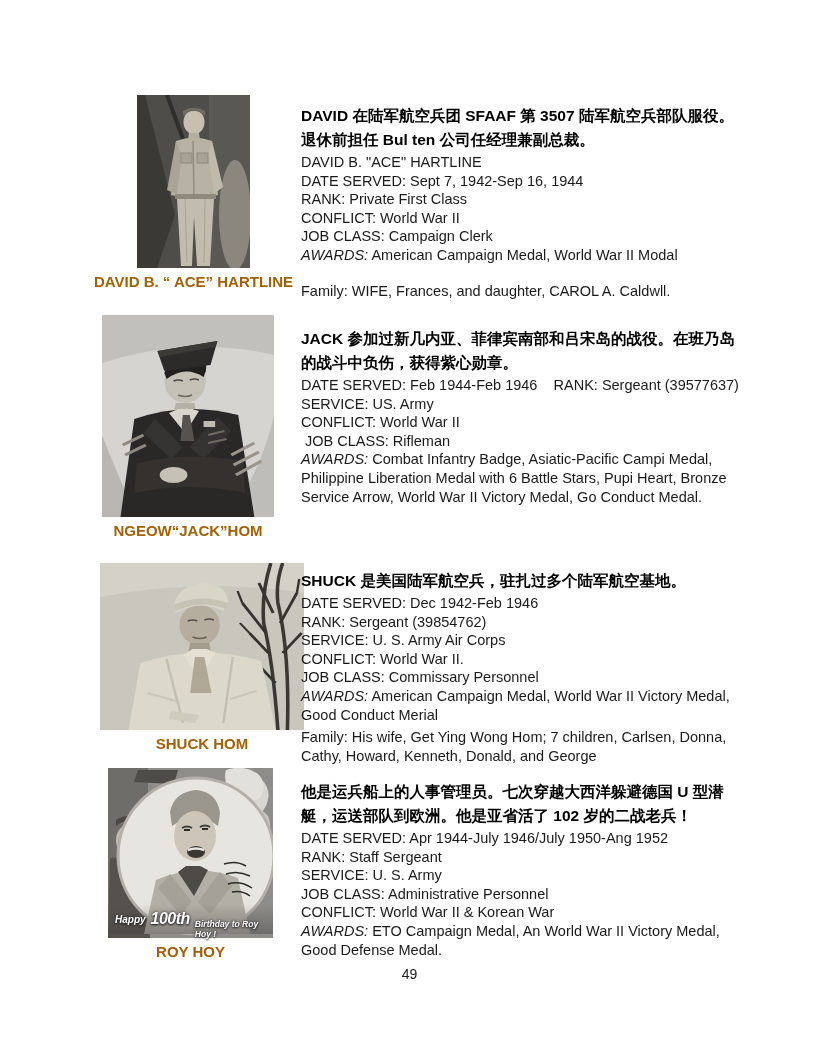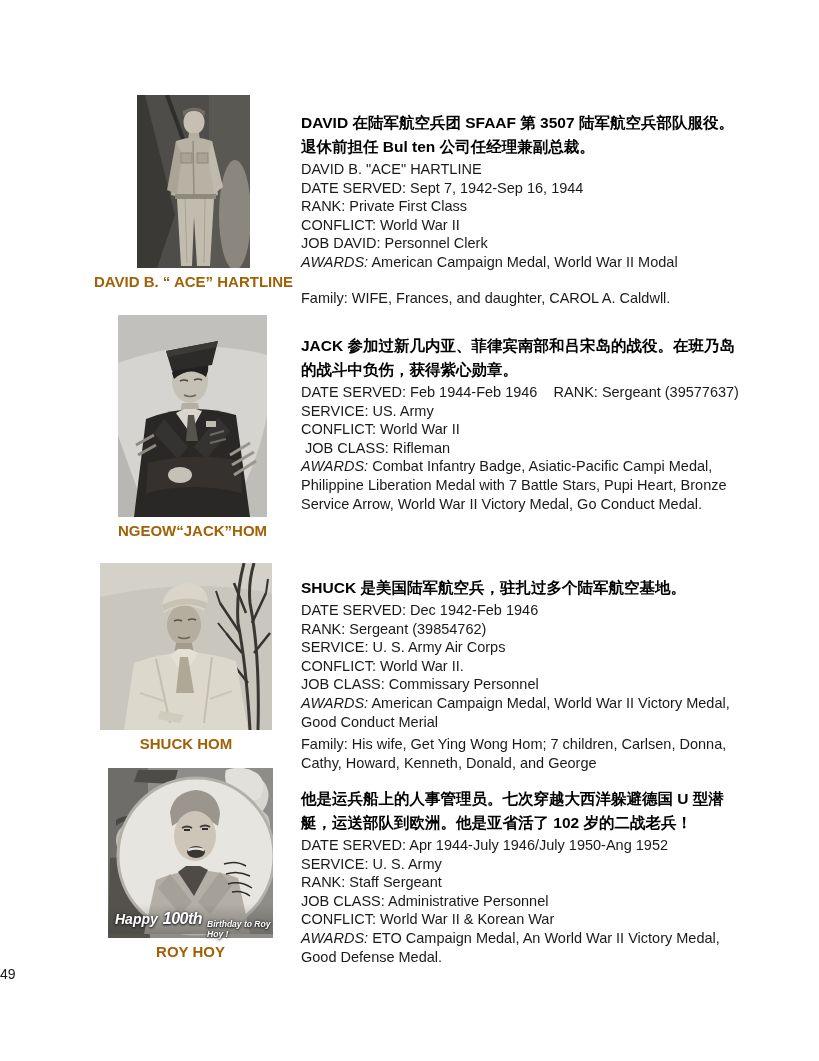--- a/index.html
+++ b/index.html
@@ -21,42 +21,42 @@
     transform:translateX(-50%);
     margin-top:5px;
     font-weight:bold;font-size:15px;
     white-space:nowrap;color:#a16207;
   }
   .text{
     position:absolute;left:301px;width:442px;top:0;
     font-size:14.5px;line-height:18.6px;
   }
   .intro{
-    margin:16px 0 1px 0;
+    margin:9px 0 1px 0;
     font-weight:bold;font-size:15.5px;line-height:24px;color:#000;
   }
   .detail-line{white-space:pre-wrap;margin:0;}
   .awards{margin:0;}
   .awards i{}
   .family{margin:4px 0 0 0;}
   .family--spaced{margin-top:17px;}
   .page-number{
     position:absolute;top:966px;left:0;width:819px;
-    text-align:left;font-size:14px;color:#1a1a1a;
+    text-align:center;font-size:14px;color:#1a1a1a;
   }
   
   .overlay-banner{
     position:absolute;left:0;right:0;bottom:4px;height:30px;
     display:flex;align-items:center;
     background:linear-gradient(to top, rgba(70,70,70,0.45), rgba(70,70,70,0.0));
     font-style:italic;font-weight:bold;color:#fff;
     text-shadow:0 1px 2px #222, 0 0 3px #222;
     padding-left:7px;box-sizing:border-box;
   }
-  .overlay-happy{font-size:14px;}
+  .overlay-happy{font-size:10px;}
   .overlay-100{font-size:16px;margin:12px 5px;letter-spacing:-0.5px;}
   .overlay-bday{font-size:8.5px;margin-top:19px;}
 </style>
 </head>
 <body>
 
 <div class="page">
 
   <section class="entry" style="top:95px;">
     <figure class="photo" style="left:137px;top:0;width:113px;height:173px;">
@@ -82,29 +82,29 @@
       </svg>
       <figcaption>DAVID B. “ ACE” HARTLINE</figcaption>
     </figure>
     <div class="text">
       <p class="intro">DAVID 在陆军航空兵团 SFAAF 第 3507 陆军航空兵部队服役。退休前担任 Bul ten 公司任经理兼副总裁。</p>
       <div class="details">
           <div class="detail-line">DAVID B. "ACE" HARTLINE</div>
           <div class="detail-line">DATE SERVED: Sept 7, 1942-Sep 16, 1944</div>
           <div class="detail-line">RANK: Private First Class</div>
           <div class="detail-line">CONFLICT: World War II</div>
-          <div class="detail-line">JOB DAVID: Personnel Clerk</div>
+          <div class="detail-line">JOB CLASS: Campaign Clerk</div>
         </div>
       <p class="awards detail-line"><i>AWARDS:</i> <span>American Campaign Medal, World War II Modal</span></p>
       <p class="family family--spaced">Family: WIFE, Frances, and daughter, CAROL A. Caldwll.</p>
     </div>
   </section>
 
   <section class="entry" style="top:318px;">
-    <figure class="photo" style="left:118px;top:-3px;width:149px;height:202px;">
+    <figure class="photo" style="left:102px;top:-3px;width:172px;height:202px;">
       <svg viewBox="0 0 149 202" preserveAspectRatio="none">
         <rect width="149" height="202" fill="#d6d4d0"></rect>
         <path d="M0,0 L149,0 L149,40 Q75,20 0,48 Z" fill="#c2c0bc"></path>
         <path d="M0,120 L0,202 L30,202 Q10,150 0,120 Z" fill="#b9b7b3"></path>
         <path d="M149,100 L149,202 L110,202 Q140,150 149,100 Z" fill="#bfbdb9"></path>
         <ellipse cx="72" cy="66" rx="18" ry="22" fill="#c6c1b6"></ellipse>
         <path d="M54,58 Q60,40 78,38 Q92,38 90,56 L88,62 Q72,50 56,64 Z" fill="#22211f"></path>
         <path d="M48,36 L100,26 L94,50 L54,56 Z" fill="#2d2b29"></path>
         <path d="M48,36 L100,26 L98,32 L50,42 Z" fill="#3c3a37"></path>
         <path d="M62,66 Q66,64 70,66 M76,65 Q80,63 84,65" stroke="#4a4743" stroke-width="1.5" fill="none"></path>
@@ -125,26 +125,26 @@
       <figcaption>NGEOW“JACK”HOM</figcaption>
     </figure>
     <div class="text">
       <p class="intro">JACK 参加过新几内亚、菲律宾南部和吕宋岛的战役。在班乃岛的战斗中负伤，获得紫心勋章。</p>
       <div class="details">
           <div class="detail-line">DATE SERVED: Feb 1944-Feb 1946    RANK: Sergeant (39577637)</div>
           <div class="detail-line">SERVICE: US. Army</div>
           <div class="detail-line">CONFLICT: World War II</div>
           <div class="detail-line"> JOB CLASS: Rifleman</div>
         </div>
-      <p class="awards detail-line"><i>AWARDS:</i> <span>Combat Infantry Badge, Asiatic-Pacific Campi Medal, Philippine Liberation Medal with 7 Battle Stars, Pupi Heart, Bronze Service Arrow, World War II Victory Medal, Go Conduct Medal.</span></p>
+      <p class="awards detail-line"><i>AWARDS:</i> <span>Combat Infantry Badge, Asiatic-Pacific Campi Medal, Philippine Liberation Medal with 6 Battle Stars, Pupi Heart, Bronze Service Arrow, World War II Victory Medal, Go Conduct Medal.</span></p>
     </div>
   </section>
 
   <section class="entry" style="top:560px;">
-    <figure class="photo" style="left:100px;top:3px;width:172px;height:167px;">
+    <figure class="photo" style="left:100px;top:3px;width:204px;height:167px;">
       <svg viewBox="0 0 172 167" preserveAspectRatio="none">
         <rect width="172" height="167" fill="#c9c6be"></rect>
         <path d="M0,0 L172,0 L172,30 Q86,14 0,34 Z" fill="#d4d1c9"></path>
         <path d="M150,167 Q146,100 138,60 Q136,30 144,0 M158,167 Q160,90 150,40 Q148,20 154,0" stroke="#3a3833" stroke-width="3" fill="none"></path>
         <path d="M140,70 L120,40 M142,90 L126,70 M146,50 L134,20 M152,60 L166,30 M154,90 L170,70 M148,120 L132,100" stroke="#35332f" stroke-width="2.5" fill="none"></path>
         <path d="M120,40 L116,28 M126,70 L118,60 M166,30 L168,16" stroke="#35332f" stroke-width="2" fill="none"></path>
         <ellipse cx="84" cy="62" rx="17" ry="20" fill="#b5ad9d"></ellipse>
         <path d="M62,42 Q66,22 88,20 Q108,22 108,40 L104,48 Q84,36 64,50 Z" fill="#d9d5c9"></path>
         <path d="M62,42 Q84,30 108,40 L106,46 Q84,36 64,48 Z" fill="#c6c2b4"></path>
         <path d="M74,58 Q78,56 82,58 M88,57 Q92,55 96,57" stroke="#55514a" stroke-width="1.5" fill="none"></path>
@@ -204,22 +204,22 @@
         <span class="overlay-happy">Happy</span>
         <span class="overlay-100">100th</span>
         <span class="overlay-bday">Birthday to Roy Hoy !</span>
       </div>
       <figcaption>ROY HOY</figcaption>
     </figure>
     <div class="text">
       <p class="intro">他是运兵船上的人事管理员。七次穿越大西洋躲避德国 U 型潜艇，运送部队到欧洲。他是亚省活了 102 岁的二战老兵！</p>
       <div class="details">
           <div class="detail-line">DATE SERVED: Apr 1944-July 1946/July 1950-Ang 1952</div>
+          <div class="detail-line">RANK: Staff Sergeant</div>
           <div class="detail-line">SERVICE: U. S. Army</div>
-          <div class="detail-line">RANK: Staff Sergeant</div>
           <div class="detail-line">JOB CLASS: Administrative Personnel</div>
           <div class="detail-line">CONFLICT: World War II &amp; Korean War</div>
         </div>
       <p class="awards detail-line"><i>AWARDS:</i> <span>ETO Campaign Medal, An World War II Victory Medal, Good Defense Medal.</span></p>
     </div>
   </section>
 
   <div class="page-number">49</div>
 
 </div>

